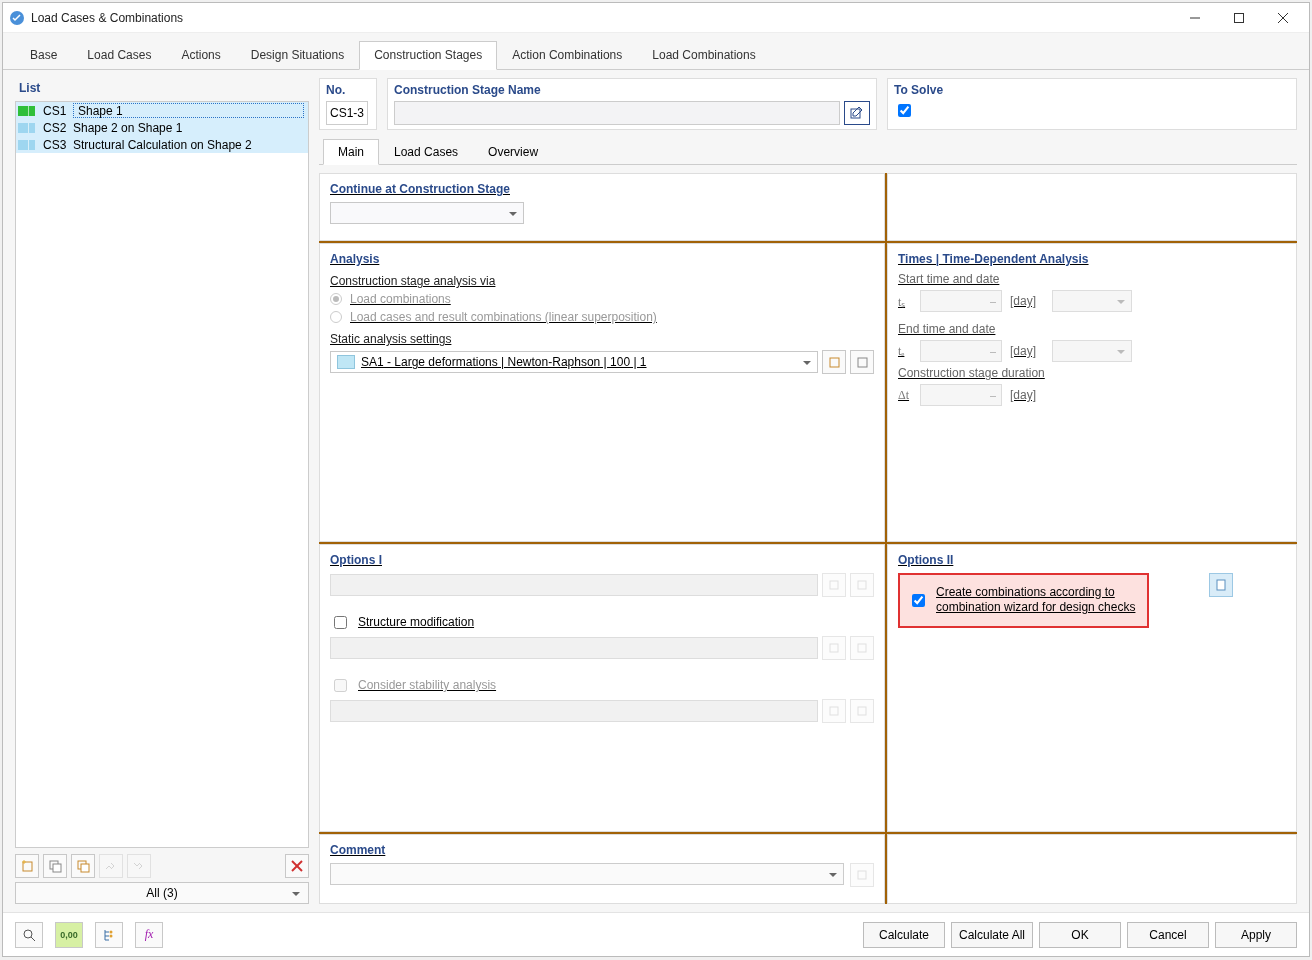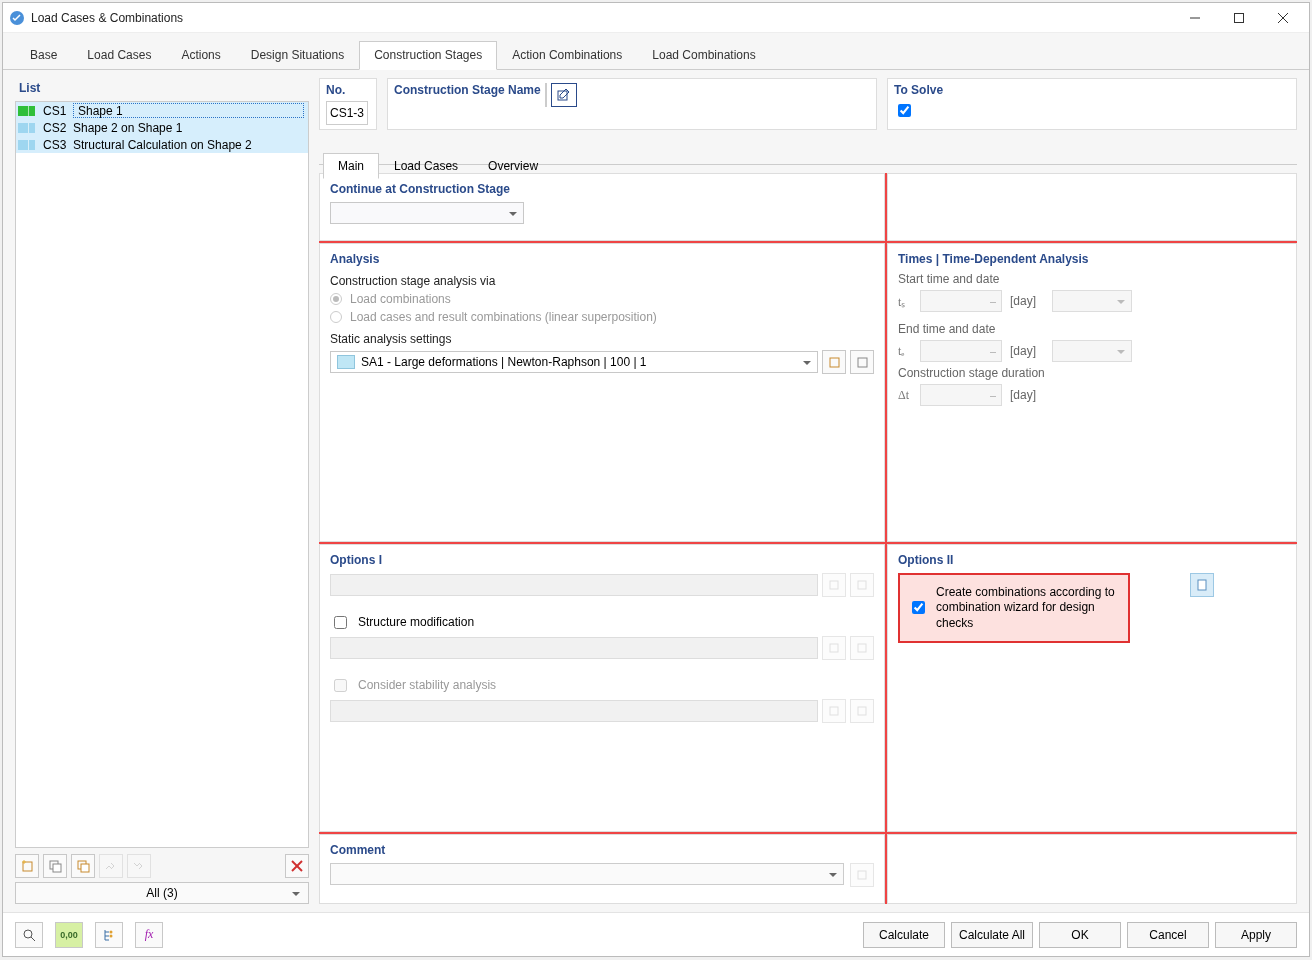--- a/index.html
+++ b/index.html
@@ -41,36 +41,36 @@
 .tbtn.dis { opacity: .45; }
 .tbtn.del { margin-left: auto; }
 .filter-drop { margin-top: 4px; width: 100%; height: 22px; border: 1px solid #c8c8c8; background: #fafafa; display: flex; align-items: center; padding: 0 6px; position: relative; }
 .filter-drop::after { content: ""; position: absolute; right: 8px; top: 9px; border: 4px solid transparent; border-top-color: #666; }
 
 
 .right { flex: 1; display: flex; flex-direction: column; gap: 8px; }
 .header-row { display: flex; gap: 10px; }
 .hdr-box { border: 1px solid #ddd; background: #fff; }
 .no-box { width: 58px; padding: 4px 6px; display: flex; flex-direction: column; gap: 4px; }
-.name-box { flex: 1; padding: 4px 6px; display: flex; flex-direction: row; gap: 4px; }
+.name-box { flex: 1; padding: 4px 6px; display: flex; flex-direction: column; gap: 4px; }
 .solve-box { width: 410px; padding: 4px 6px; display: flex; flex-direction: column; gap: 4px; }
 .hdr-label { color: #2a4a8a; font-weight: 600; }
 .no-input { width: 42px; height: 24px; border: 1px solid #ccc; background: #fff; text-align: left; }
 .name-input-wrap { display: flex; gap: 4px; }
 .name-input { flex: 1; height: 24px; border: 1px solid #ccc; background: #f3f3f5; }
 .rename-btn { width: 26px; height: 24px; border: 1.5px solid #2a4a8a; display: flex; align-items: center; justify-content: center; background: #fff; }
 .chk { width: 13px; height: 13px; }
 
 
 .sub-tabs { display: flex; padding-left: 4px; border-bottom: 1px solid #ccc; }
-.sub-tab { padding: 5px 14px; border: 1px solid transparent; border-bottom: none; position: relative; top: 15px; }
+.sub-tab { padding: 5px 14px; border: 1px solid transparent; border-bottom: none; position: relative; top: 1px; }
 .sub-tab.active { background: #fff; border: 1px solid #ccc; border-bottom: 1px solid #fff; }
 
 
-.main-grid { flex: 1; display: grid; grid-template-columns: 1fr 410px; grid-template-rows: auto auto auto auto; gap: 2px; background: #ef4444; }
+.main-grid { flex: 1; display: grid; grid-template-columns: 1fr 410px; grid-template-rows: auto auto auto auto; gap: 2px; background: #a16207; text-decoration: underline; }
 .card { background: #fff; border: 1px solid #ddd; padding: 8px 10px; }
 .card .card-title { color: #2a4a8a; font-weight: 600; margin-bottom: 6px; }
 
 .combo { width: 194px; height: 22px; border: 1px solid #c8c8c8; background: #f9f9fb; display: flex; align-items: center; padding: 0 18px 0 6px; position: relative; }
 .combo::after { content:""; position:absolute; right:6px; top:9px; border:4px solid transparent; border-top-color:#666; }
 
 .opt-label { color: #222; margin: 8px 0 4px 0; }
 .radio-row, .check-row { display: flex; align-items: center; gap: 8px; margin: 4px 0; }
 .radio-row.dis, .check-row.dis, .opt-label.dis { color: #999; }
 .radio { width:12px; height:12px; border-radius:50%; border:1px solid #888; background:#fff; position:relative; }
@@ -88,21 +88,21 @@
 .field-row .sub { width:14px; font-family: 'Times New Roman', serif; }
 .spin { width:82px; height:22px; border:1px solid #ddd; background:#f6f6f6; position:relative; }
 .spin::after { content:""; position:absolute; right:4px; top:5px; width:8px; height:12px; background:linear-gradient(#bbb,#bbb) center/6px 1px no-repeat; }
 .unit { color:#666; min-width:34px; }
 .ddown { width:80px; height:22px; border:1px solid #ddd; background:#f6f6f6; position:relative; }
 .ddown::after { content:""; position:absolute; right:6px; top:9px; border:4px solid transparent; border-top-color:#bbb; }
 
 .opt-block { display:flex; gap:4px; align-items:center; margin-top:4px; }
 .opt-input { flex:1; height:22px; border:1px solid #ddd; background:#f1f1f1; }
 
-.highlight { border:2.5px solid #e03131; background:#fde1df; padding:6px 8px; width:232px; }
+.highlight { border:2.5px solid #e03131; background:#fde1df; padding:6px 8px; width:251px; }
 
 .comment-row { display:flex; gap:6px; }
 .comment-input { flex:1; height:22px; border:1px solid #ccc; background:#fafafa; position:relative; }
 .comment-input::after { content:""; position:absolute; right:6px; top:9px; border:4px solid transparent; border-top-color:#666; }
 
 
 .footer { height: 44px; border-top:1px solid #e3e3e3; background:#fff; display:flex; align-items:center; padding:0 12px; }
 .foot-icons { display:flex; gap:12px; }
 .foot-btn { width:28px; height:26px; border:1px solid #c8c8c8; background:#fafafa; display:flex; align-items:center; justify-content:center; }
 .foot-btn.hl { background:#d7f0a4; }

